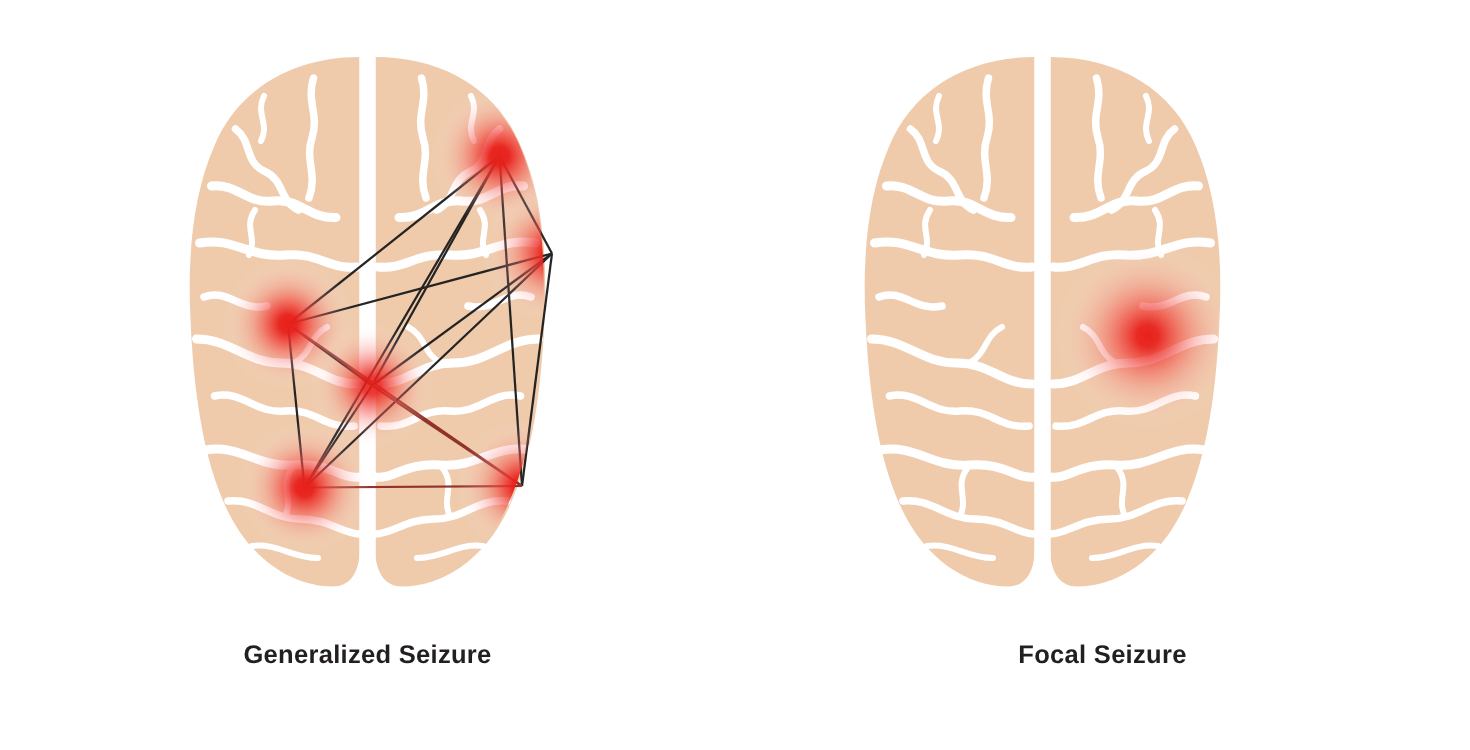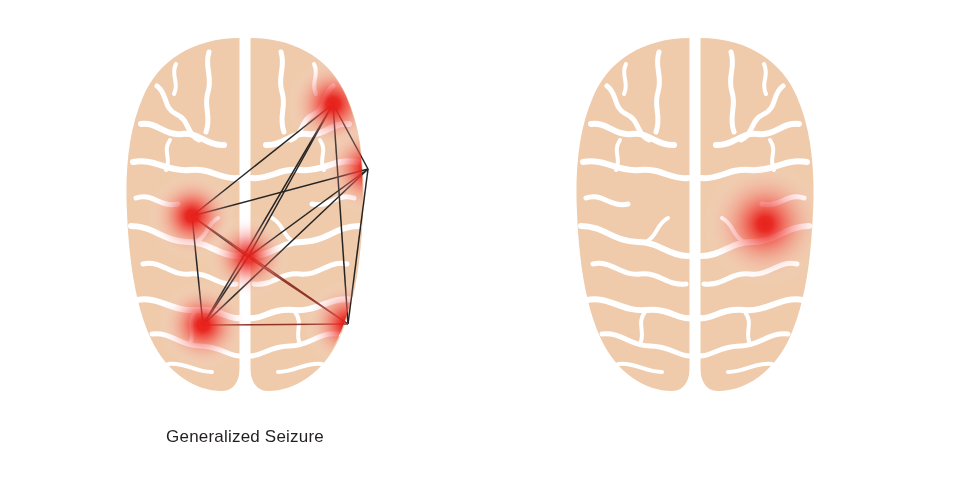--- a/index.html
+++ b/index.html
@@ -6,21 +6,21 @@
   body{
     width:980px;height:500px;
     background:#ffffff;
     font-family:"Liberation Sans", sans-serif;
     overflow:hidden;
     position:relative;
   }
   .figure{
     position:absolute;
     left:0;top:0;
-    width:980px;height:500px;
+    width:980px;height:500px;font-weight:bold;
   }
   .panel{
     position:absolute;
     top:0;
     width:490px;
     height:500px;
   }
   #panel-generalized{left:0;}
   #panel-focal{left:490px;}
   .brain-stage{
@@ -237,15 +237,16 @@
           <path d="M280 128 C288 140 278 146 284 158" stroke-width="4"></path>
         </g>
 
         <path d="M205 26 L205 379" stroke="#ffffff" stroke-width="11" fill="none"></path>
 
         <g clip-path="url(#clipBrainR)">
           <circle cx="275" cy="212" r="62" fill="url(#hotR)"></circle>
         </g>
       </svg>
     </div>
+    <div class="caption">Focal Seizure</div>
   </div>
 
 </div>
 
 </body></html>

